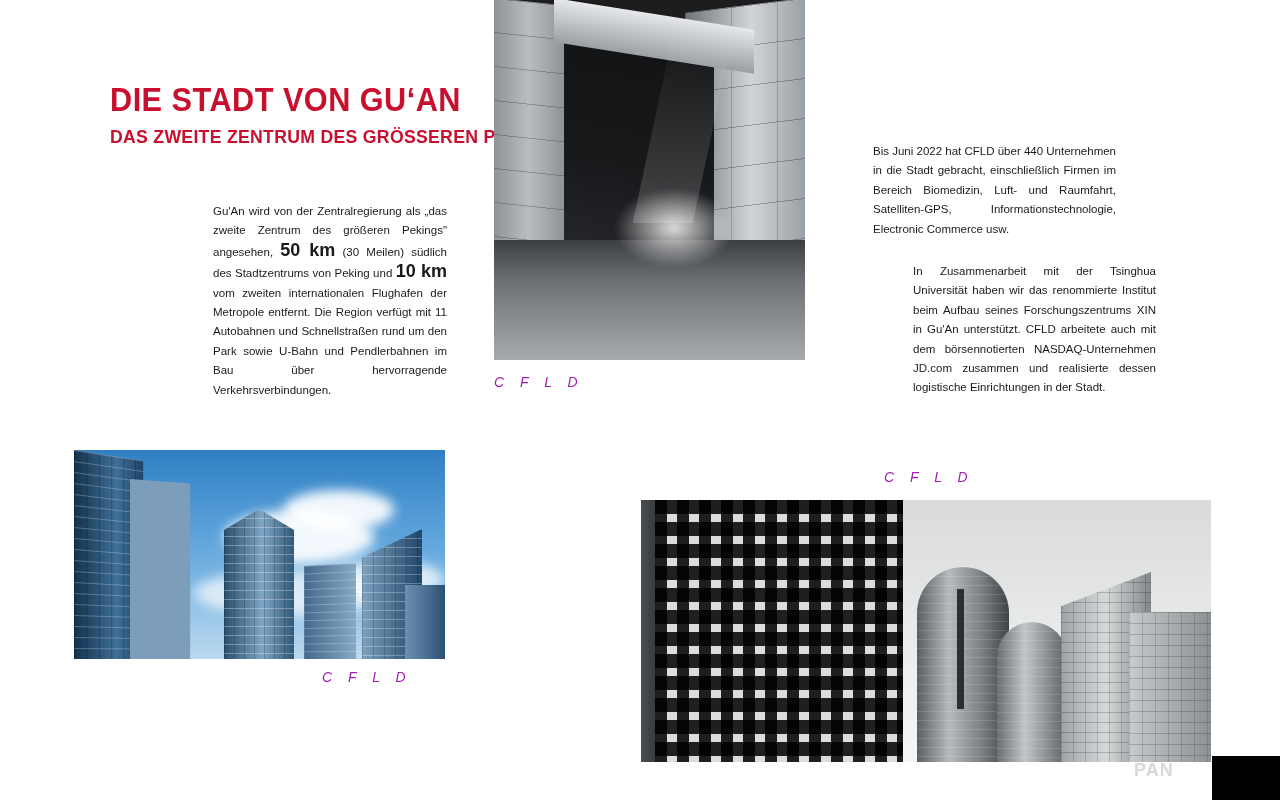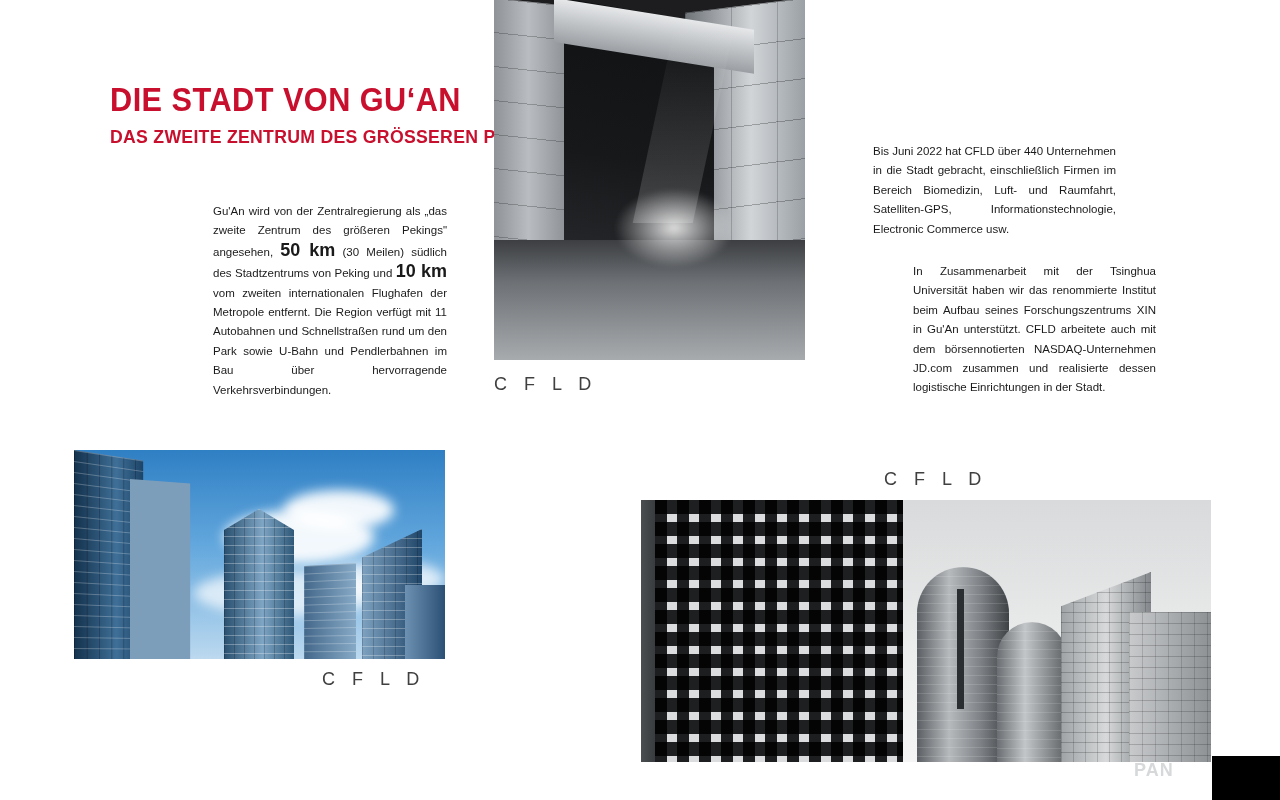--- a/index.html
+++ b/index.html
@@ -80,24 +80,25 @@
     font-size: 11.5px;
     line-height: 19.4px;
     text-align: justify;
     color: #1a1a1a;
     margin-left: 40px;
   }
 
   
   .caption {
     position: absolute;
-    font-size: 18px;
+    font-size: 14px;
     letter-spacing: 6px;
-    color: #404040;
+    color: #a21caf;
     font-family: "Liberation Sans", sans-serif;
+    font-style: italic;
   }
   .cap-top     { left: 494px;  top: 374px; }
   .cap-bottom  { left: 322px;  top: 669px; }
   .cap-right   { left: 884px;  top: 469px; }
 
   
   .img {
     position: absolute;
     overflow: hidden;
   }

